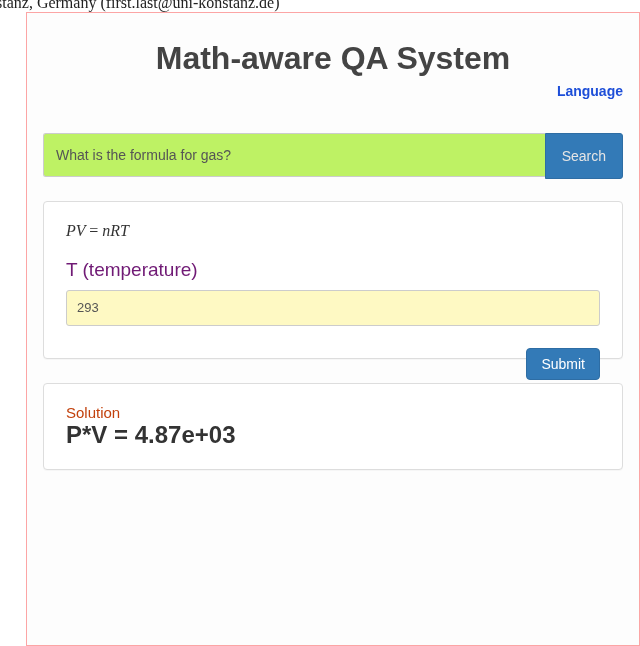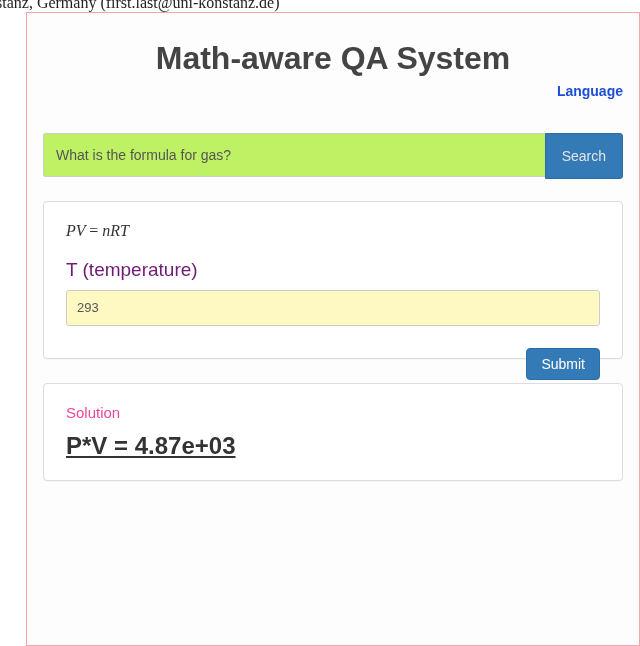--- a/index.html
+++ b/index.html
@@ -141,29 +141,28 @@
       background: #337ab7;
       color: #fff;
       border: 1px solid #2e6da4;
       border-radius: 4px;
       font-size: 14px;
       padding: 7px 14px;
       cursor: pointer;
     }
     .solution-label {
       font-size: 15px;
-      color: #ec4899;
+      color: #c2410c;
       font-weight: 400;
-      margin-bottom: 11px;
+      margin-bottom: 0;
     }
     .solution-value {
       font-size: 24px;
       font-weight: 700;
       color: #333;
-      text-decoration: underline;
     }
   </style>
 </head>
 <body>
 
 <div class="cropped-header">stanz, Germany (first.last@uni-konstanz.de)</div>
 
 <div class="app-wrap">
 
   <h1 class="title">Math-aware QA System</h1>

